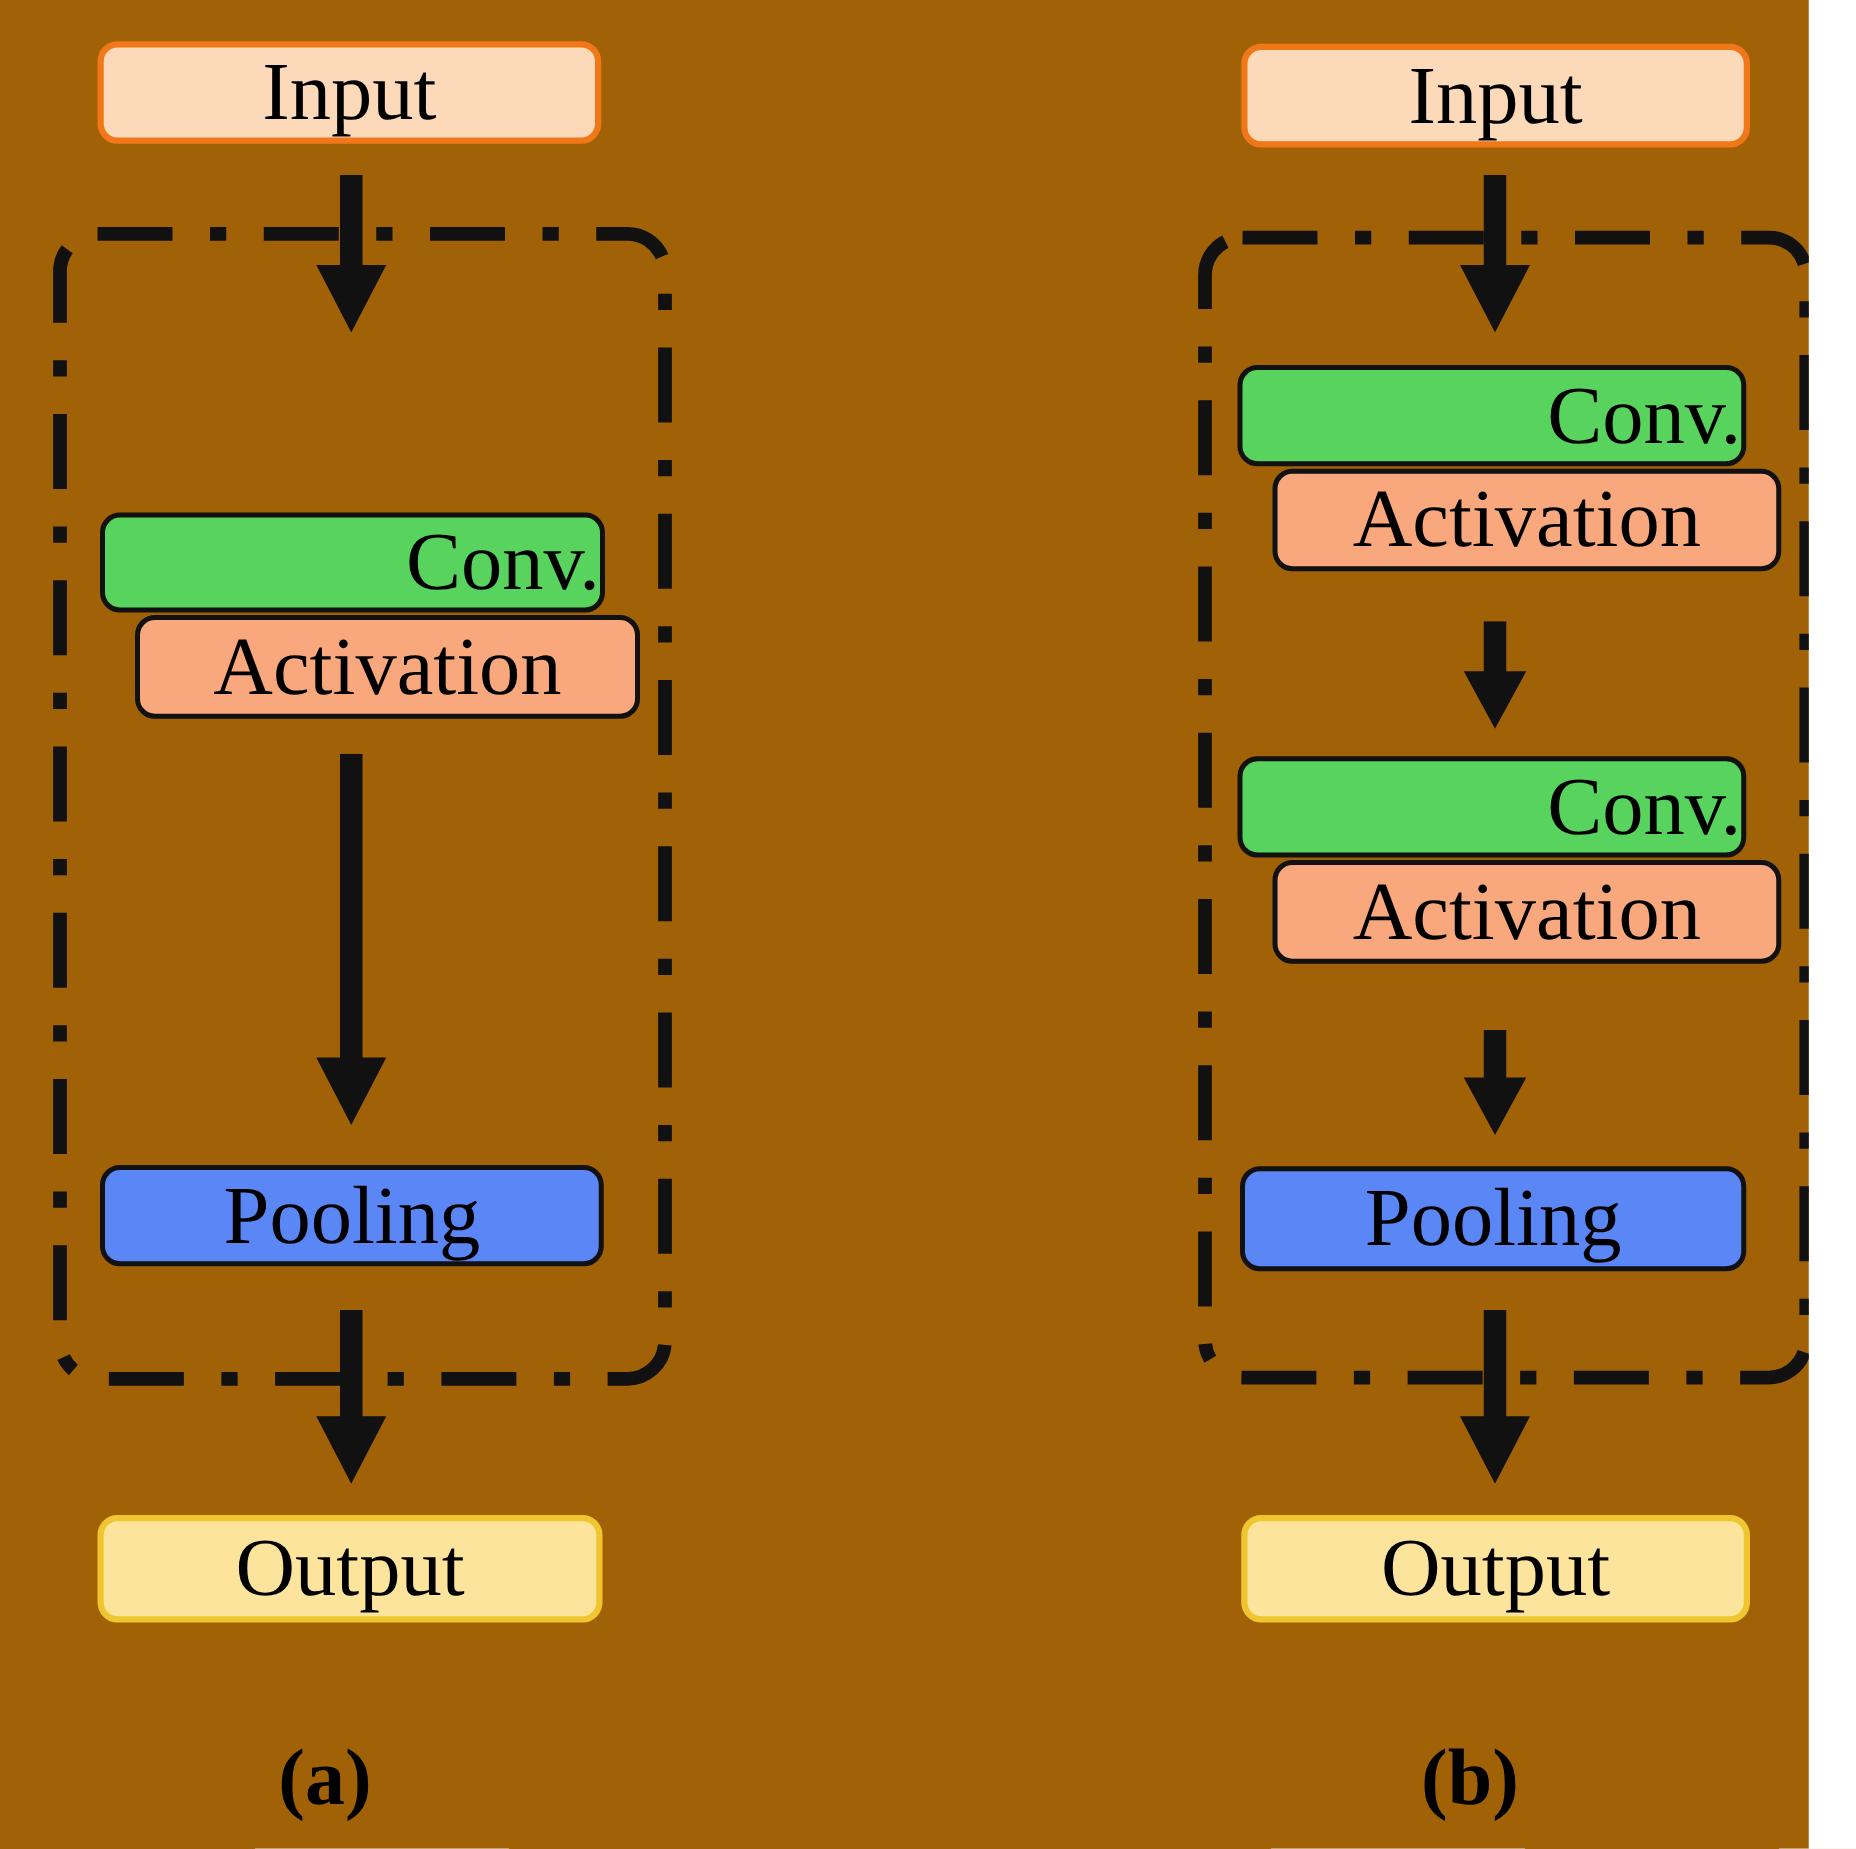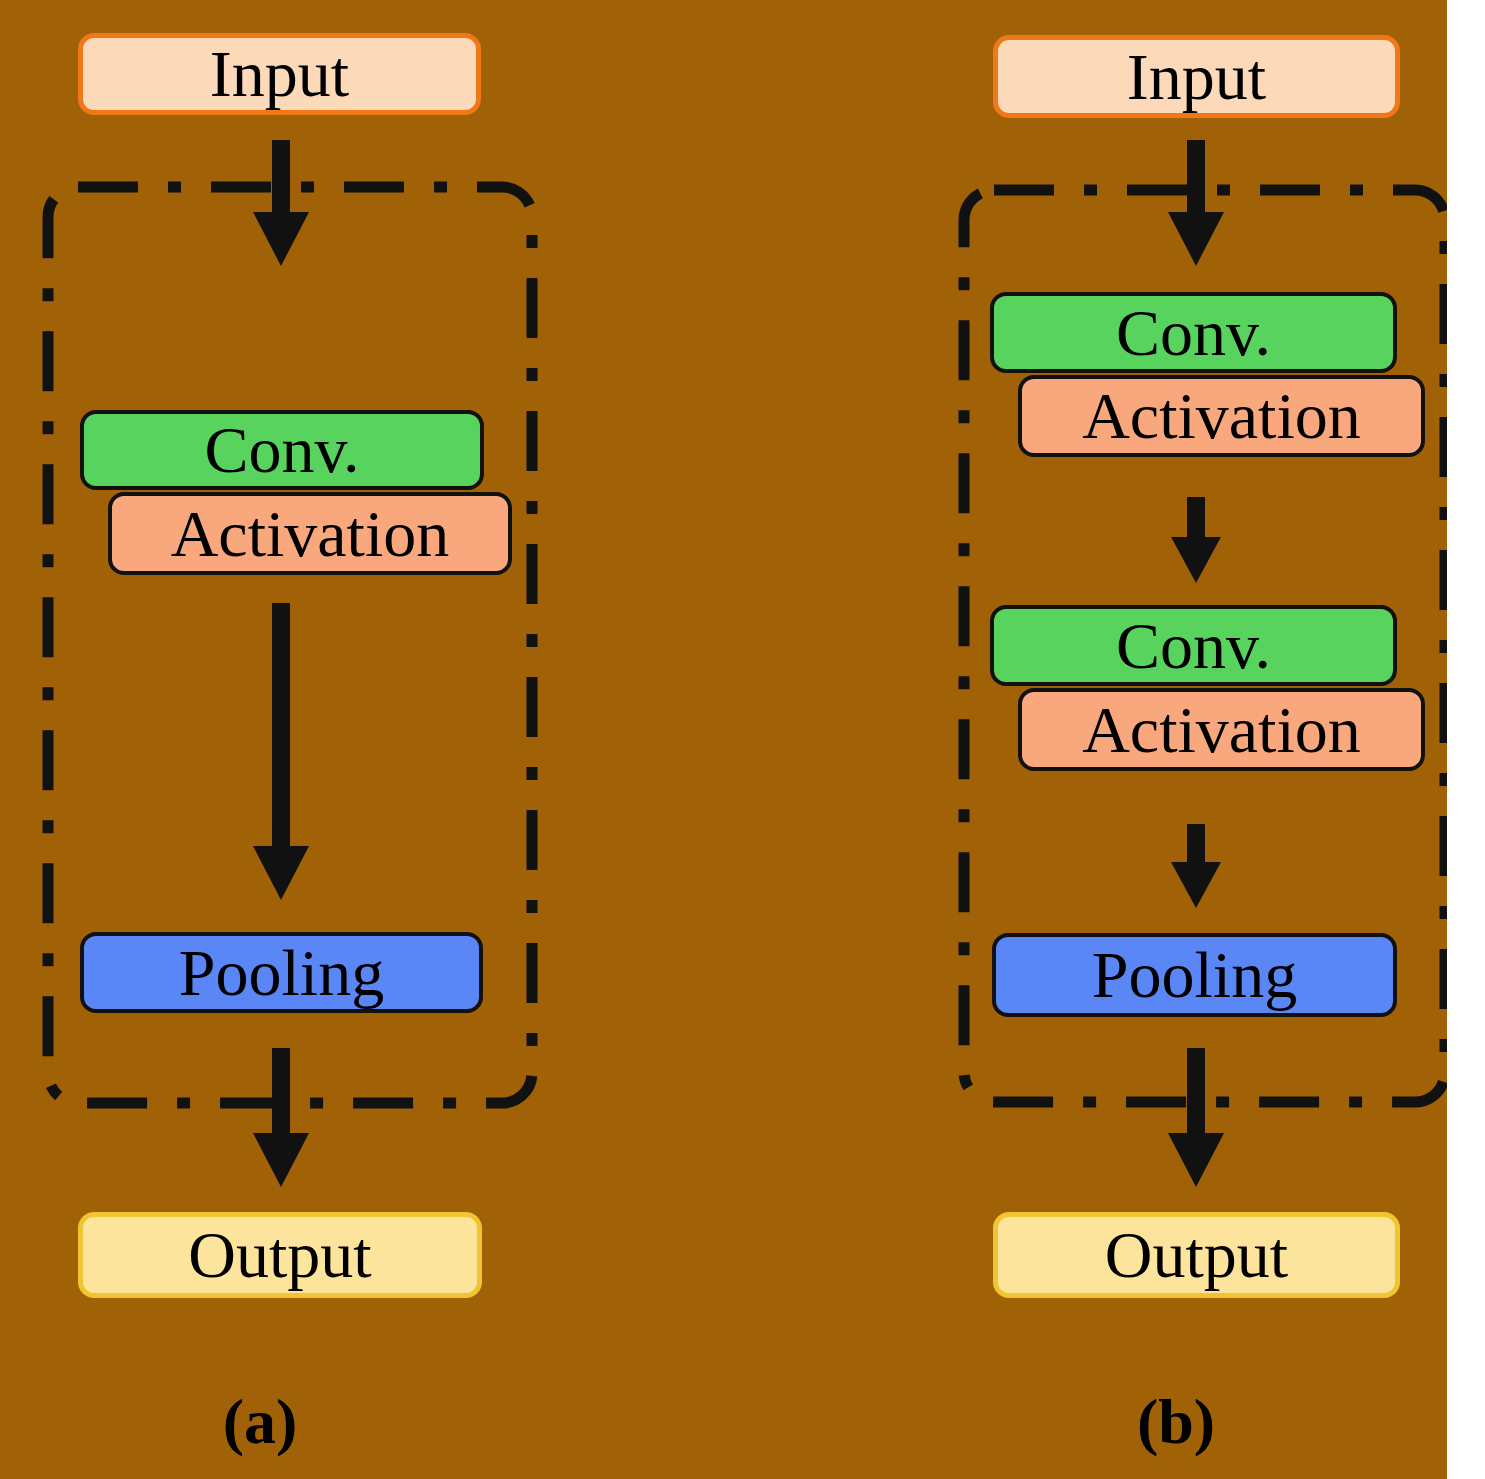--- a/index.html
+++ b/index.html
@@ -23,21 +23,21 @@
     line-height: 1;
     color: var(--text-color, #000);
     border: 4px solid var(--node-border, #111);
     border-radius: 16px;
     z-index: 3;
   }
   .node-input {
     background: var(--input-fill, #fcd9b8);
     border: 5px solid var(--input-border, #f07818);
   }
-  .node-conv { background: var(--conv-fill, #57d35e); }
+  .node-conv { background: var(--conv-fill, #57d35e); justify-content: flex-end; }
   .node-activation { background: var(--activation-fill, #f9a87d); margin-left: 28px; }
   .node-pooling { background: var(--pooling-fill, #5a86f6); text-align: center; }
   .node-output {
     background: var(--output-fill, #fce49c);
     border: 5px solid var(--output-border, #efc630);
   }
 
   .frame { position: absolute; z-index: 1; }
   .frame rect {
     fill: none;

